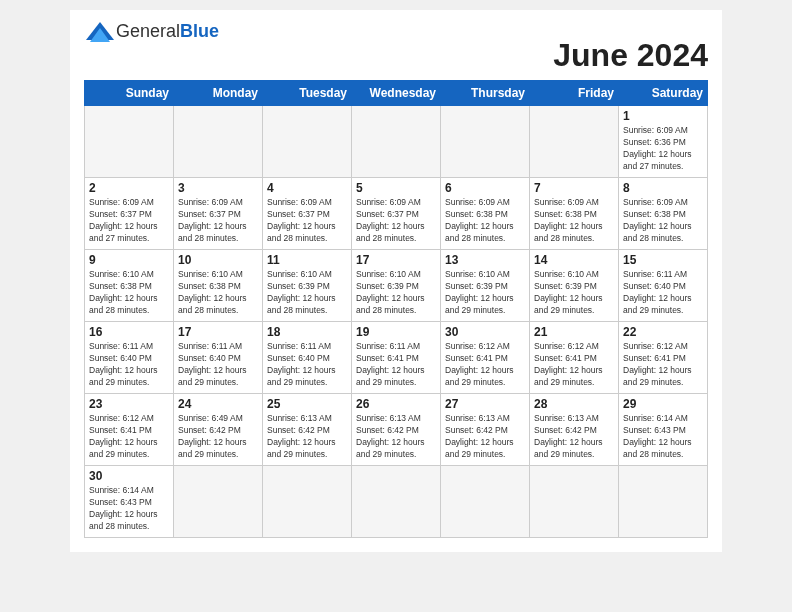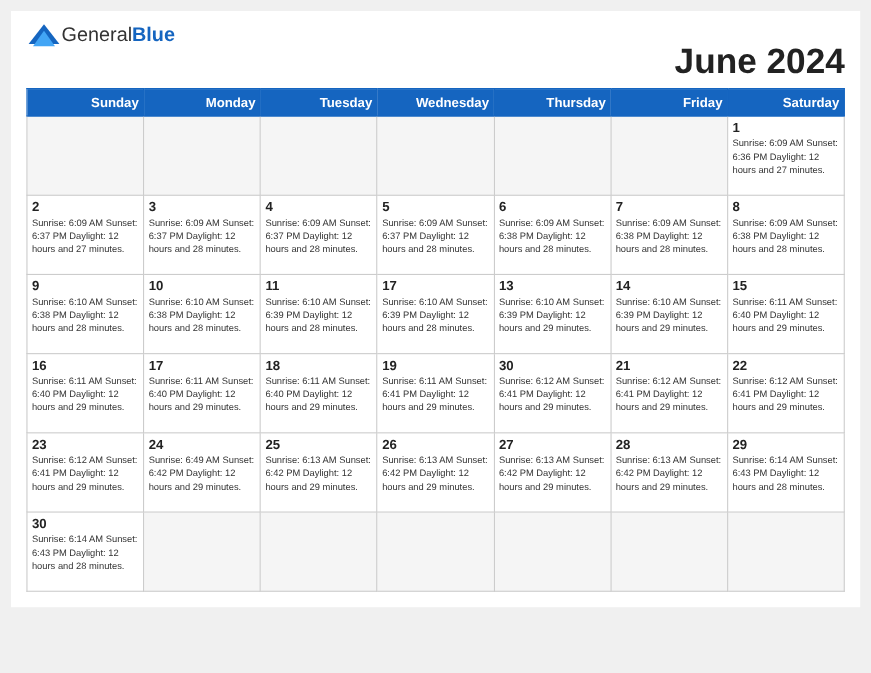--- a/index.html
+++ b/index.html
@@ -5,21 +5,21 @@
     * { box-sizing: border-box; margin: 0; padding: 0; }
     body {
       font-family: Arial, sans-serif;
       background: #f0f0f0;
       width: 792px;
       min-height: 612px;
       padding: 10px;
     }
     .page {
       background: #fff;
-      width: 772px;
+      width: 652px;
       margin: 0 auto;
       padding: 10px 14px 14px;
     }
     .header {
       display: flex;
       align-items: flex-start;
       justify-content: space-between;
       margin-bottom: 6px;
     }
     .logo {

